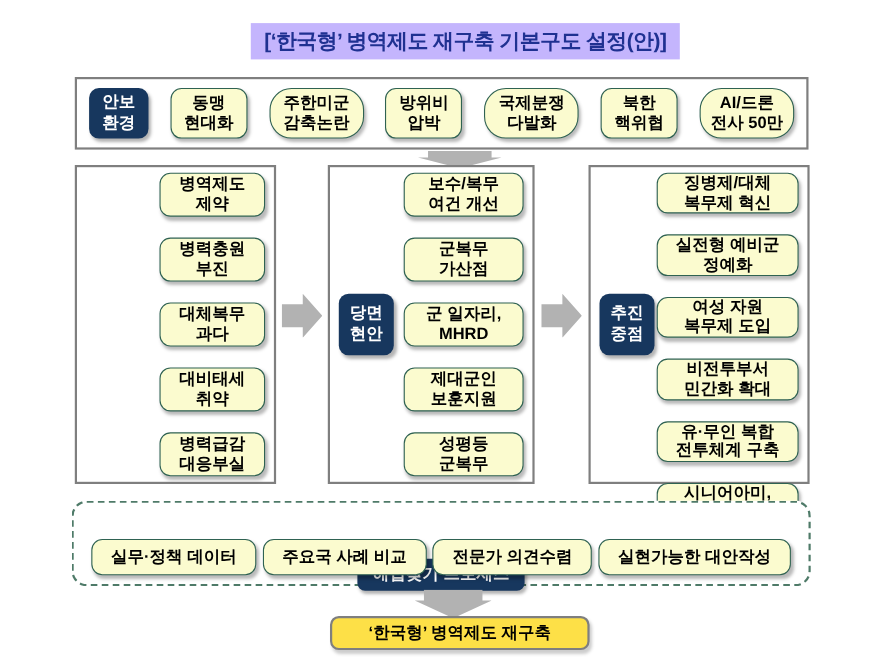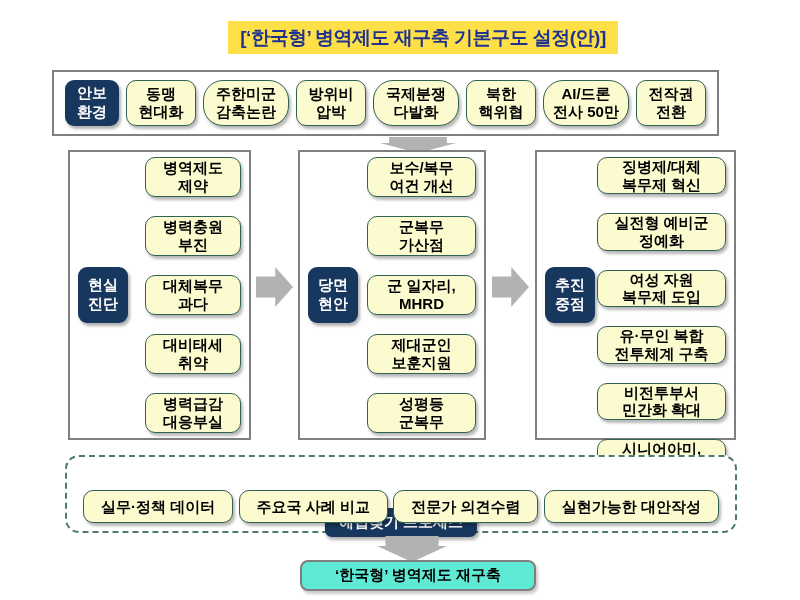--- a/index.html
+++ b/index.html
@@ -1,28 +1,28 @@
 <!DOCTYPE html>
 <html><head>
 <meta charset="utf-8">
 <style>
   * { margin:0; padding:0; box-sizing:border-box; }
   html,body { width:800px; height:600px; background:#ffffff; font-family:"Liberation Sans", sans-serif; }
   .canvas { position:relative; width:800px; height:600px; background:#ffffff; overflow:hidden; }
 
   .title {
     position:absolute; left:228px; top:21px; width:390px; height:33px;
-    background:#fde047; color:#1f3191; font-size:19px; font-weight:bold;
+    background:#c4b5fd; color:#1f3191; font-size:19px; font-weight:bold;
     display:flex; align-items:center; justify-content:center; letter-spacing:-0.5px;
     white-space:nowrap;
   }
 
   .panel { position:absolute; background:#ffffff; border:2px solid #7f7f7f; }
   .env-row {
-    left:52px; top:70px; width:667px; height:66px;
+    left:68px; top:70px; width:667px; height:66px;
     display:flex; align-items:center; justify-content:space-between; padding:0 11px;
   }
 
   .dark-pill {
     background:#17375e; color:#ffffff; font-weight:bold; font-size:15px;
     border-radius:9px; display:flex; align-items:center; justify-content:center;
     text-align:center; white-space:pre-line; line-height:1.25;
     box-shadow:2px 3px 3px rgba(0,0,0,0.3);
   }
   .env-label { width:54px; height:46px; flex:0 0 auto; }
@@ -77,21 +77,21 @@
     height:29px; padding:0 14px; white-space:nowrap; border-radius:7px;margin-top:45px;
   }
   .process-row {
     position:absolute; left:16px; right:16px; bottom:8px;
     display:flex; justify-content:space-between;margin-top:21px;
   }
   .process-row .ypill { height:33px; padding:0 17px; white-space:nowrap; }
 
   .result {
     position:absolute; left:300px; top:560px; width:236px; height:31px;
-    border:2px solid #7f7f7f; border-radius:8px; background:#5eead4;
+    border:2px solid #7f7f7f; border-radius:8px; background:#fde047;
     font-weight:bold; font-size:15px; display:flex; align-items:center; justify-content:center;
     box-shadow:2px 3px 3px rgba(0,0,0,0.2); white-space:nowrap;
   }
 </style>
 </head>
 <body>
 
 <div class="canvas">
 
   <div class="title">[‘한국형’ 병역제도 재구축 기본구도 설정(안)]</div>
@@ -104,29 +104,25 @@
     <div class="ypill env-item wide">주한미군
 감축논란</div>
     <div class="ypill env-item">방위비
 압박</div>
     <div class="ypill env-item wide">국제분쟁
 다발화</div>
     <div class="ypill env-item">북한
 핵위협</div>
     <div class="ypill env-item wide">AI/드론
 전사 50만</div>
-    <div class="ypill env-item">전작권
-전환</div>
   </div>
 
   <div class="arrow-down" id="arrow-top"></div>
 
   <div class="panel column" id="col-left">
-    <div class="dark-pill col-label">현실
-진단</div>
     <div class="stack">
       <div class="ypill">병역제도
 제약</div>
       <div class="ypill">병력충원
 부진</div>
       <div class="ypill">대체복무
 과다</div>
       <div class="ypill">대비태세
 취약</div>
       <div class="ypill">병력급감
@@ -158,24 +154,24 @@
   <div class="panel column" id="col-right">
     <div class="dark-pill col-label">추진
 중점</div>
     <div class="stack">
       <div class="ypill">징병제/대체
 복무제 혁신</div>
       <div class="ypill">실전형 예비군
 정예화</div>
       <div class="ypill">여성 자원
 복무제 도입</div>
+      <div class="ypill">비전투부서
+민간화 확대</div>
       <div class="ypill">유·무인 복합
 전투체계 구축</div>
-      <div class="ypill">비전투부서
-민간화 확대</div>
       <div class="ypill">시니어아미,
 PMC 도입</div>
     </div>
   </div>
 
   <div class="dashed-panel">
     <div class="dark-pill process-label">해법찾기 프로세스</div>
     <div class="process-row">
       <div class="ypill">실무·정책 데이터</div>
       <div class="ypill">주요국 사례 비교</div>

